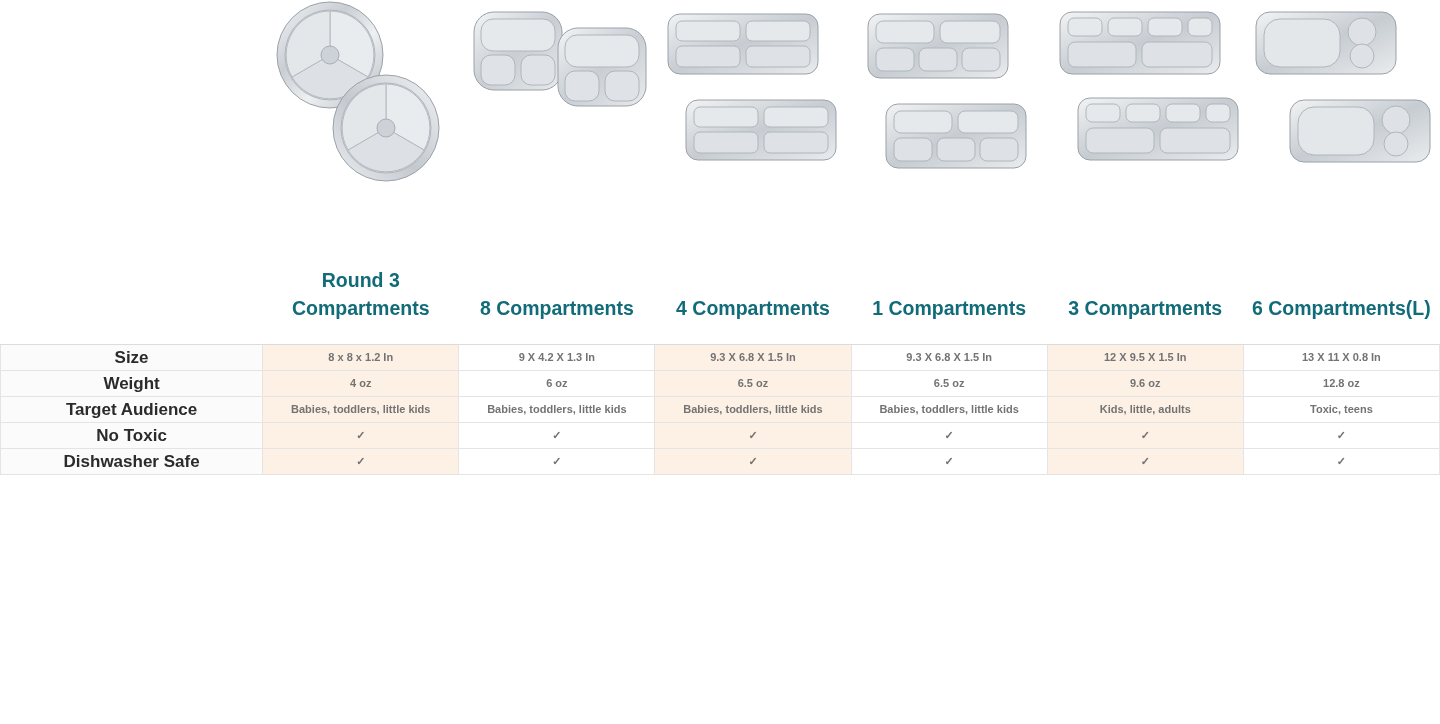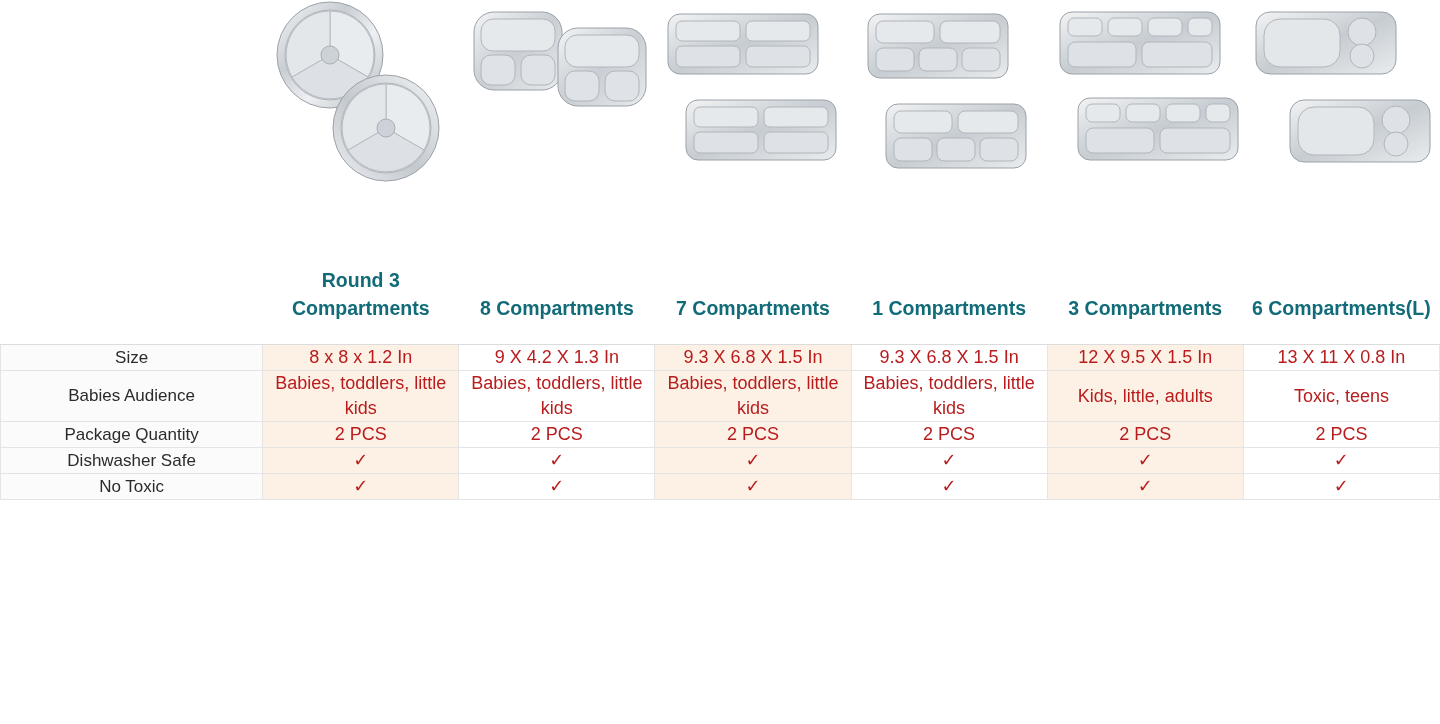--- a/index.html
+++ b/index.html
@@ -47,20 +47,21 @@
     width: 1440px;
     table-layout: fixed;
   }
   table.compare col.labelcol { width: 262px; }
   table.compare col.datacol  { width: 196px; }
 
   table.compare th, table.compare td {
     border: 1px solid #e4e4e4;
     padding: 0;
     vertical-align: middle;
+    font-weight: bold;
   }
   table.compare tr.headrow th {
     border: none;
     border-bottom: 1px solid #dcdcdc;
     background: #ffffff;
     color: #116b78;
     font-size: 19.5px;
     font-weight: bold;
     line-height: 28px;
     padding: 14px 8px 22px 8px;
@@ -73,22 +74,22 @@
   td.rowlabel {
     text-align: center;
     font-size: 17px;
     color: #2b2b2b;
     background: #fbfbfb;
     padding: 14px 10px;
     border-left: none;
   }
   td.cell {
     text-align: center;
-    font-size: 18px;
-    color: #b91c1c;
+    font-size: 11px;
+    color: #737373;
     padding: 14px 10px;
     line-height: 25px;
   }
   td.tint { background: #fdf1e6; }
   td.plain { background: #ffffff; }
   td.lastcol { border-right: none; }
   .check {
     font-size: 16px;
     color: #333333;
     line-height: 1;
@@ -277,65 +278,65 @@
           <col class="datacol">
         <col class="datacol">
           <col class="datacol">
           <col class="datacol">
       </colgroup>
       <thead>
         <tr class="headrow">
           <th class="corner"></th>
           <th>Round 3 Compartments</th>
           <th>8 Compartments</th>
-          <th>7 Compartments</th>
+          <th>4 Compartments</th>
           <th>1 Compartments</th>
           <th>3 Compartments</th>
           <th>6 Compartments(L)</th>
         </tr>
       </thead>
       <tbody>
         <tr>
           <td class="rowlabel">Size</td>
           <td class="cell tint">8 x 8 x 1.2 In</td>
           <td class="cell plain">9 X 4.2 X 1.3 In</td>
           <td class="cell tint">9.3 X 6.8 X 1.5 In</td>
           <td class="cell plain">9.3 X 6.8 X 1.5 In</td>
           <td class="cell tint">12 X 9.5 X 1.5 In</td>
           <td class="cell plain lastcol">13 X 11 X 0.8 In</td>
         </tr>
         <tr>
-          <td class="rowlabel">Babies Audience</td>
+          <td class="rowlabel">Weight</td>
+          <td class="cell tint">4 oz</td>
+          <td class="cell plain">6 oz</td>
+          <td class="cell tint">6.5 oz</td>
+          <td class="cell plain">6.5 oz</td>
+          <td class="cell tint">9.6 oz</td>
+          <td class="cell plain lastcol">12.8 oz</td>
+        </tr>
+        <tr>
+          <td class="rowlabel">Target Audience</td>
           <td class="cell tint">Babies, toddlers, little kids</td>
           <td class="cell plain">Babies, toddlers, little kids</td>
           <td class="cell tint">Babies, toddlers, little kids</td>
           <td class="cell plain">Babies, toddlers, little kids</td>
           <td class="cell tint">Kids, little, adults</td>
           <td class="cell plain lastcol">Toxic, teens</td>
         </tr>
         <tr>
-          <td class="rowlabel">Package Quantity</td>
-          <td class="cell tint">2 PCS</td>
-          <td class="cell plain">2 PCS</td>
-          <td class="cell tint">2 PCS</td>
-          <td class="cell plain">2 PCS</td>
-          <td class="cell tint">2 PCS</td>
-          <td class="cell plain lastcol">2 PCS</td>
+          <td class="rowlabel">No Toxic</td>
+          <td class="cell tint check">✓</td>
+          <td class="cell plain check">✓</td>
+          <td class="cell tint check">✓</td>
+          <td class="cell plain check">✓</td>
+          <td class="cell tint check">✓</td>
+          <td class="cell plain check lastcol">✓</td>
         </tr>
         <tr>
           <td class="rowlabel">Dishwasher Safe</td>
-          <td class="cell tint check">✓</td>
-          <td class="cell plain check">✓</td>
-          <td class="cell tint check">✓</td>
-          <td class="cell plain check">✓</td>
-          <td class="cell tint check">✓</td>
-          <td class="cell plain check lastcol">✓</td>
-        </tr>
-        <tr>
-          <td class="rowlabel">No Toxic</td>
           <td class="cell tint check">✓</td>
           <td class="cell plain check">✓</td>
           <td class="cell tint check">✓</td>
           <td class="cell plain check">✓</td>
           <td class="cell tint check">✓</td>
           <td class="cell plain check lastcol">✓</td>
         </tr>
       </tbody>
     </table>
   </div>

